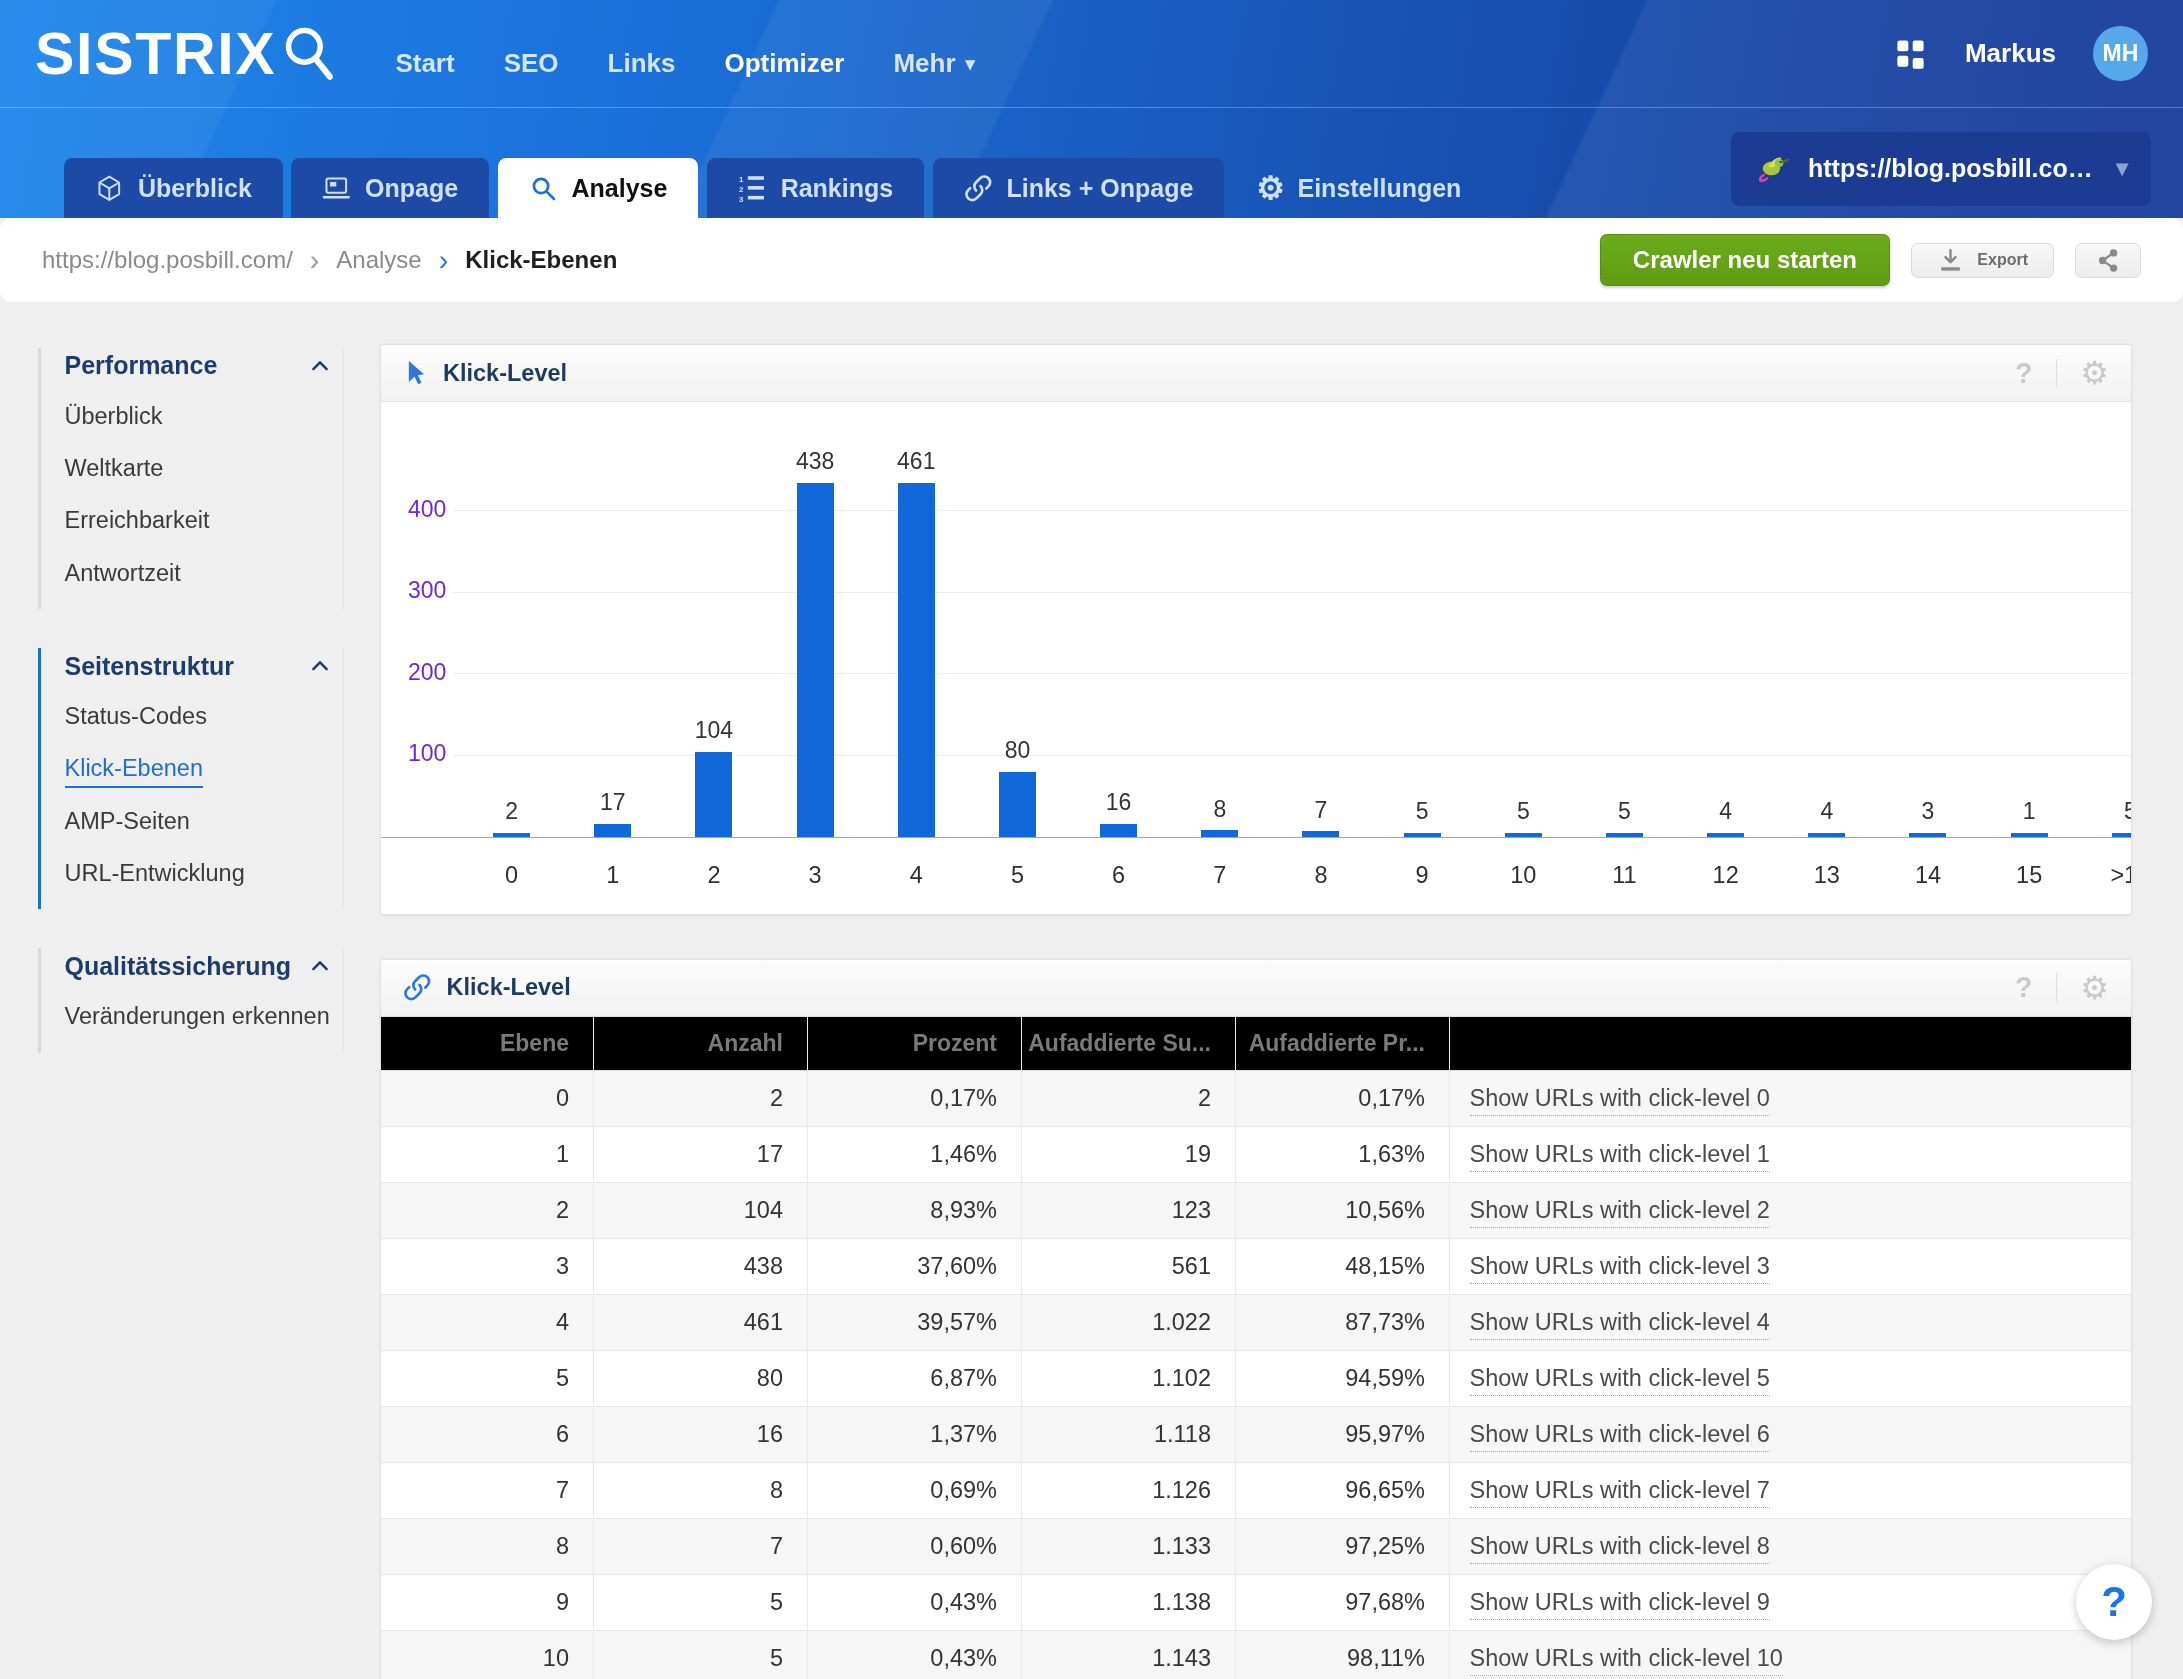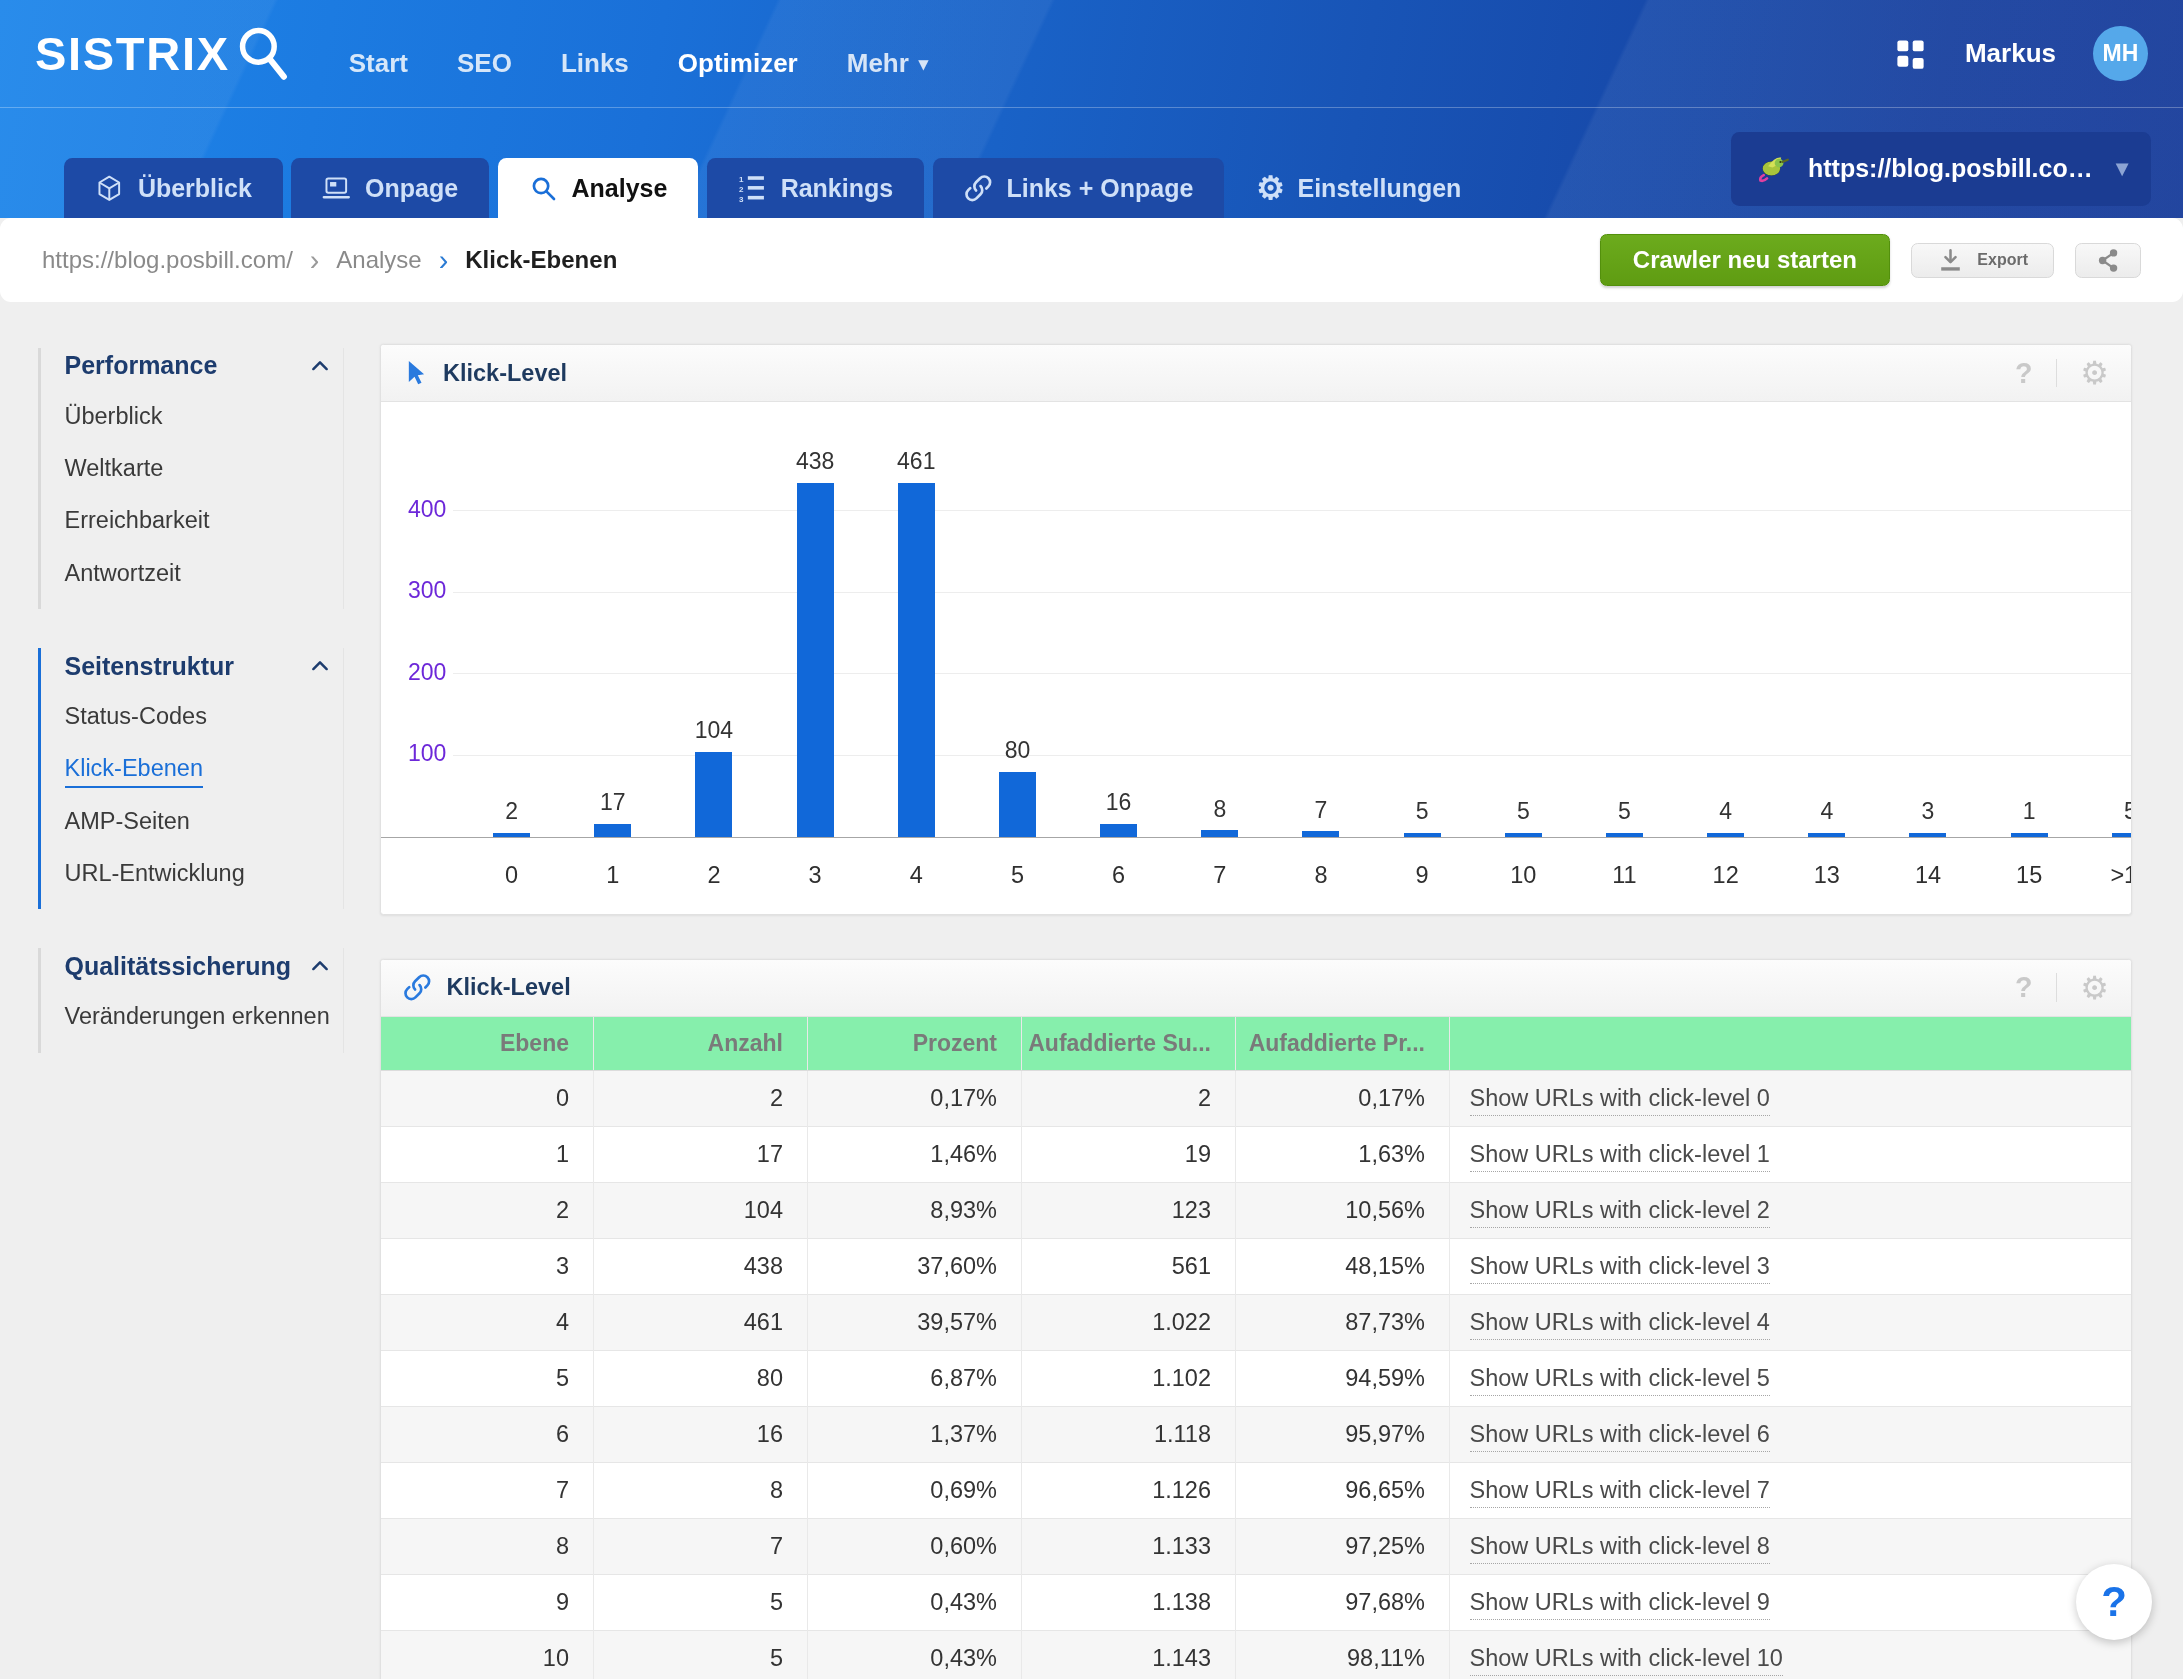--- a/index.html
+++ b/index.html
@@ -15,21 +15,21 @@
 
   
   .header {
     position:absolute; top:0; left:0; width:2183px; height:218px;
     background:
       linear-gradient(115deg, rgba(255,255,255,.05) 12%, rgba(255,255,255,0) 12.2%, rgba(255,255,255,0) 34%, rgba(255,255,255,.05) 34.2%, rgba(255,255,255,.05) 46%, rgba(255,255,255,0) 46.2%, rgba(255,255,255,0) 72%, rgba(255,255,255,.06) 72.2%),
       linear-gradient(100deg, #1e86ea 0%, #1a70d8 30%, #1854b6 62%, #163f9e 88%, #153a99 100%);
   }
   .topbar { height:107px; display:flex; align-items:center; padding:0 35px; }
   .logo { display:flex; align-items:center; margin-right:59px; }
-  .logo-text { color:#fff; font-size:47px; font-weight:700; letter-spacing:1.7px; }
+  .logo-text { color:#fff; font-size:59px; font-weight:700; letter-spacing:1.7px; }
   .logo-glass { margin-left:5px; margin-top:5px; }
   .topnav { display:flex; gap:49px; align-items:center;margin-top:20px; }
   .nav-item { color:rgba(255,255,255,.82); font-size:26px; font-weight:700; display:flex; align-items:center; gap:10px; cursor:pointer; }
   .nav-item.active { color:#fff; }
   .nav-caret { font-size:18.5px; color:rgba(255,255,255,.82); }
   .top-right { margin-left:auto; display:flex; align-items:center; gap:37px; }
   .grid-icon { color:#fff; }
   .user-name { color:#fff; font-size:26px; font-weight:700; }
   .avatar { width:55px; height:55px; border-radius:50%; background:#55a8ea; color:#fff;
             font-size:23px; font-weight:700; display:flex; align-items:center; justify-content:center; }
@@ -101,21 +101,21 @@
   .slot { flex:1; display:flex; flex-direction:column; justify-content:flex-end; align-items:center; }
   .bval { font-size:23px; color:#333; margin-bottom:7.6px; }
   .bar { width:37px; background:#1168d9; }
   .xlabels { display:flex; margin:0 -50px 0 80px; padding-top:23.5px; }
   .xlabel { flex:1; text-align:center; font-size:23.5px; color:#2f2f2f; }
 
   
   table { width:100%; border-collapse:collapse; }
   th { height:54px; font-size:23px; color:#7a7a7a; font-weight:700; text-align:right;
        padding-right:23.5px; border-right:0.8px solid #e9e9e9; border-bottom:0.8px solid #dcdcdc;
-       background:#86efac; cursor:pointer; white-space:nowrap; }
+       background:#000000; cursor:pointer; white-space:nowrap; }
   th:last-child { border-right:none; }
   td { height:56px; font-size:23.5px; color:#333; text-align:right; padding-right:23.5px;
        border-right:0.8px solid #e9e9e9; border-top:0.8px solid #e6e6e6; white-space:nowrap; }
   td:last-child { border-right:none; }
   tbody tr:nth-child(odd) td { background:#f6f6f6; }
   td.linkcell { text-align:left; padding-left:20px; }
   .urllink { color:#4a4a4a; border-bottom:1.7px dotted #a6a6a6; padding-bottom:4.2px; cursor:pointer; }
 
   
   .help-fab { position:absolute; left:2076px; top:1564px; width:76px; height:76px; border-radius:50%;

